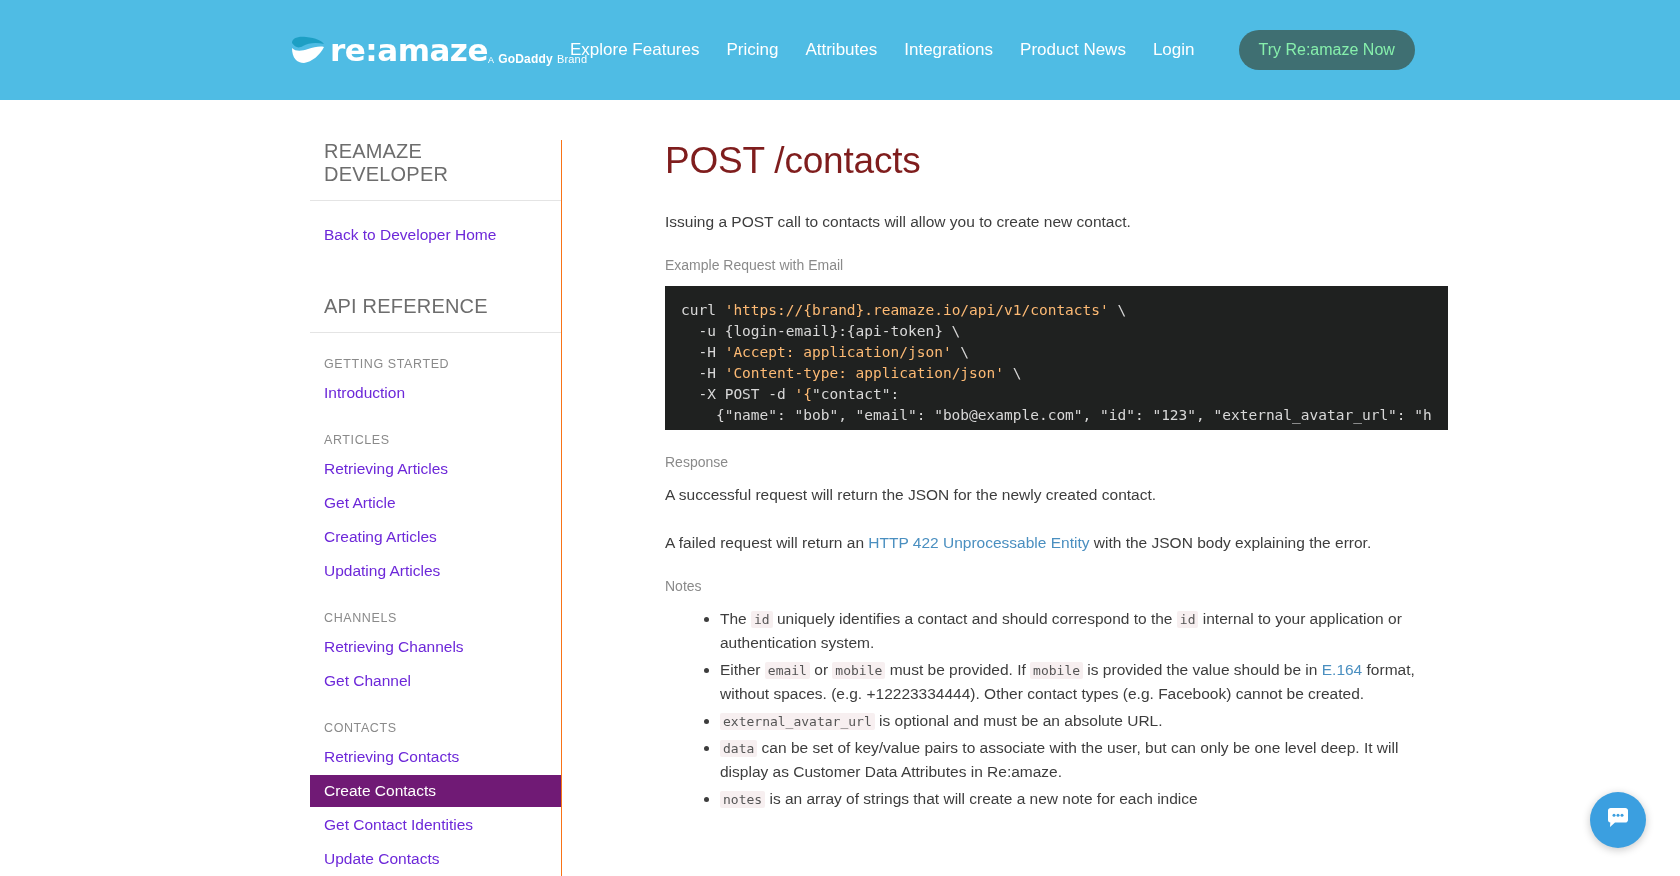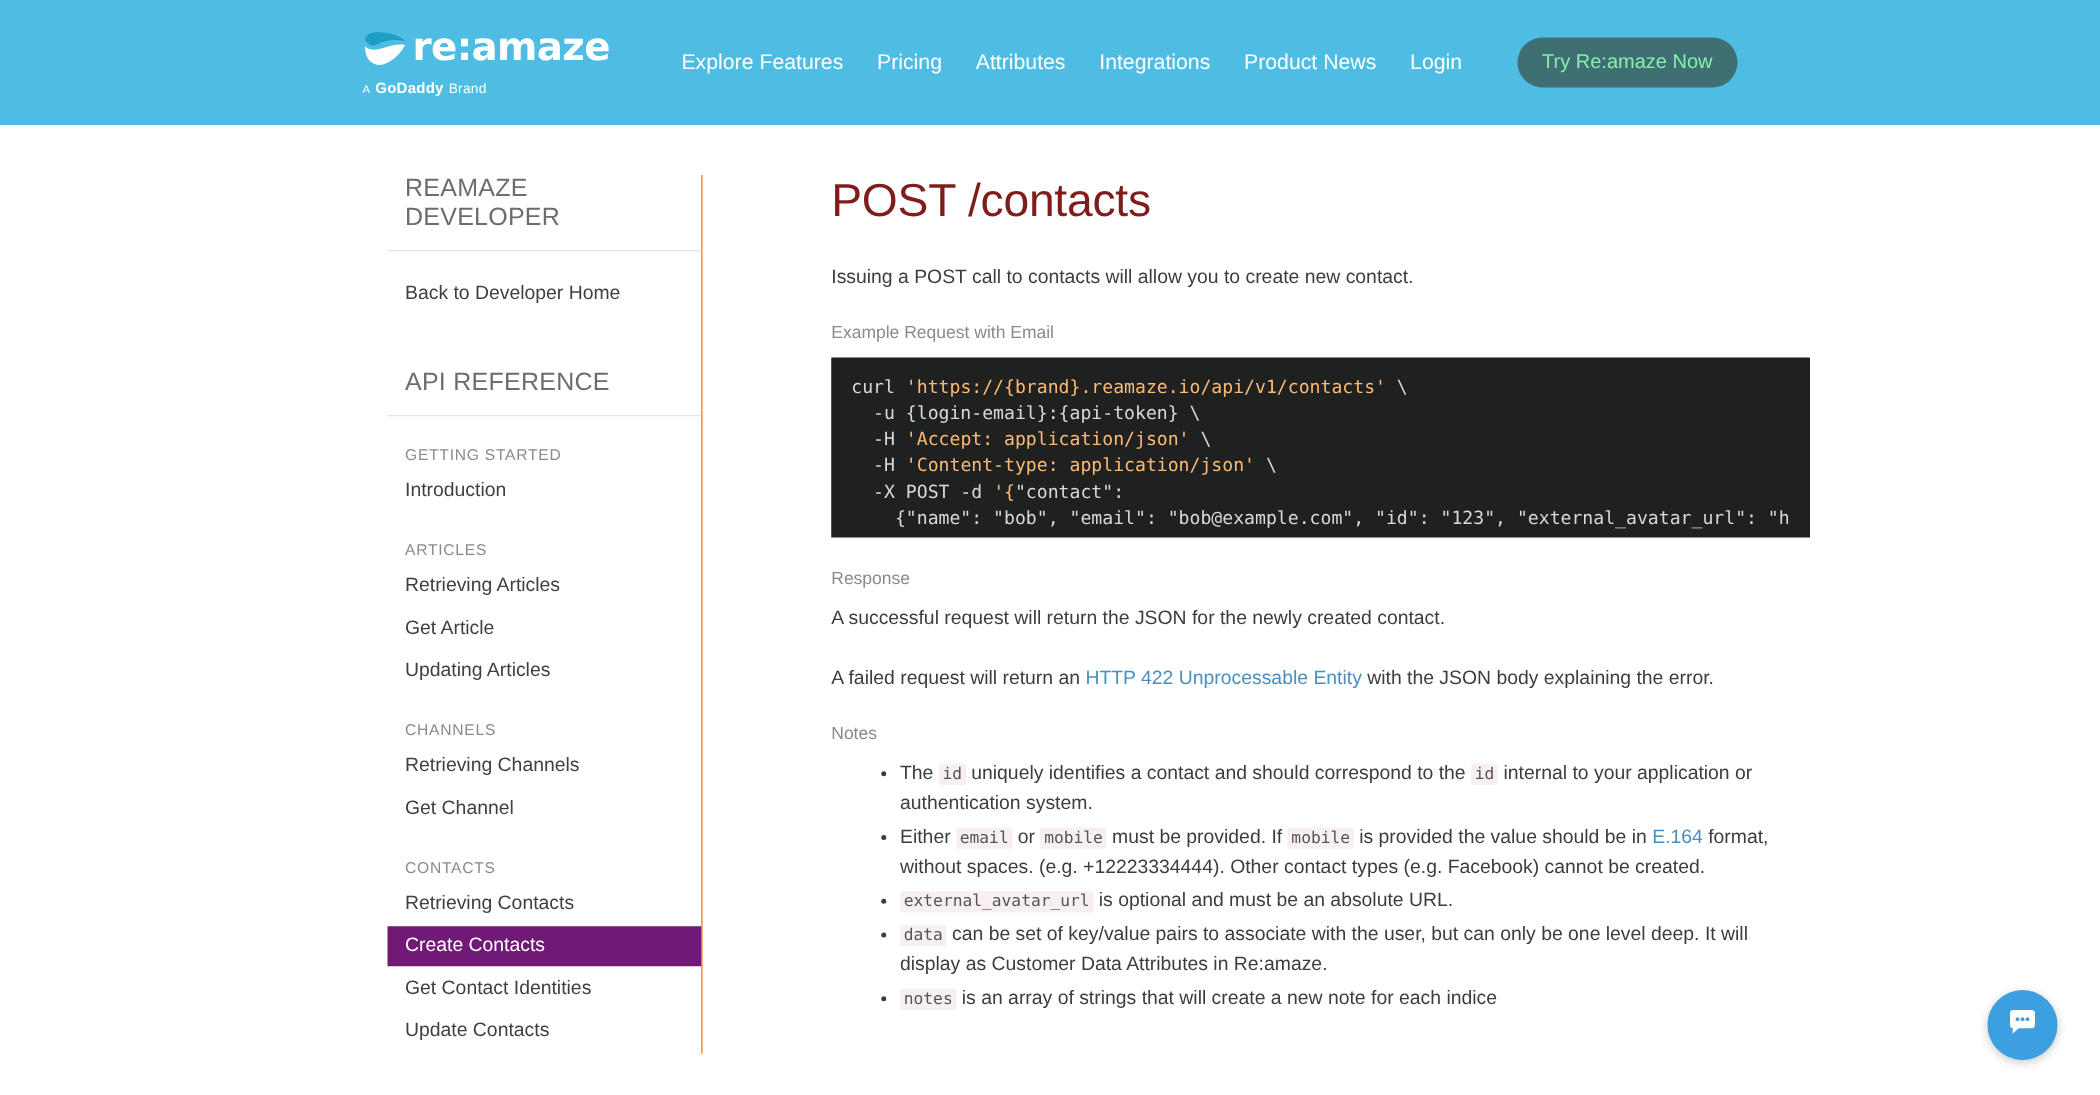--- a/index.html
+++ b/index.html
@@ -17,21 +17,21 @@
     display: flex;
     align-items: center;
     justify-content: center;
     position: relative;
   }
   .header-inner {
     width: 1100px;
     display: flex;
     align-items: center;
   }
-  .brand { width: 250px; display: flex; flex-direction: column; align-items: flex-start; }
+  .brand { width: 250px; display: flex; flex-direction: row; align-items: flex-end; }
   .brand-logo { display: flex; align-items: center; gap: 4px; }
   .brand-mark { width: 36px; height: 30px; position: relative; }
   .brand-word {
     color: #ffffff;
     font-size: 31px;
     font-weight: bold;
     letter-spacing: -0.5px;
     line-height: 1;
     font-family: "DejaVu Sans", sans-serif;
   }
@@ -99,21 +99,21 @@
     color: #6d6d6d;
     font-weight: normal;
     padding: 0 14px 14px 14px;
     border-bottom: 1px solid #e4e4e4;
     margin-bottom: 18px;
     letter-spacing: 0.2px;
   }
   .side-title.second { margin-top: 44px; }
   .side-link {
     display: block;
-    color: #404040;
+    color: #6d28d9;
     font-size: 15.5px;
     text-decoration: none;
     padding: 7px 14px;
     cursor: pointer;
   }
   .side-group-label {
     font-size: 12.5px;
     color: #8a8a8a;
     letter-spacing: 0.6px;
     padding: 0 14px;
@@ -238,20 +238,21 @@
       <div class="side-title">REAMAZE DEVELOPER</div>
       <a class="side-link">Back to Developer Home</a>
       <div class="side-title second">API REFERENCE</div>
 
       <div class="side-group-label">GETTING STARTED</div>
       <a class="side-link side-sub">Introduction</a>
 
       <div class="side-group-label">ARTICLES</div>
       <a class="side-link side-sub">Retrieving Articles</a>
       <a class="side-link side-sub">Get Article</a>
+      <a class="side-link side-sub">Creating Articles</a>
       <a class="side-link side-sub">Updating Articles</a>
 
       <div class="side-group-label">CHANNELS</div>
       <a class="side-link side-sub">Retrieving Channels</a>
       <a class="side-link side-sub">Get Channel</a>
 
       <div class="side-group-label">CONTACTS</div>
       <a class="side-link side-sub">Retrieving Contacts</a>
       <a class="side-link side-sub active">Create Contacts</a>
       <a class="side-link side-sub">Get Contact Identities</a>

